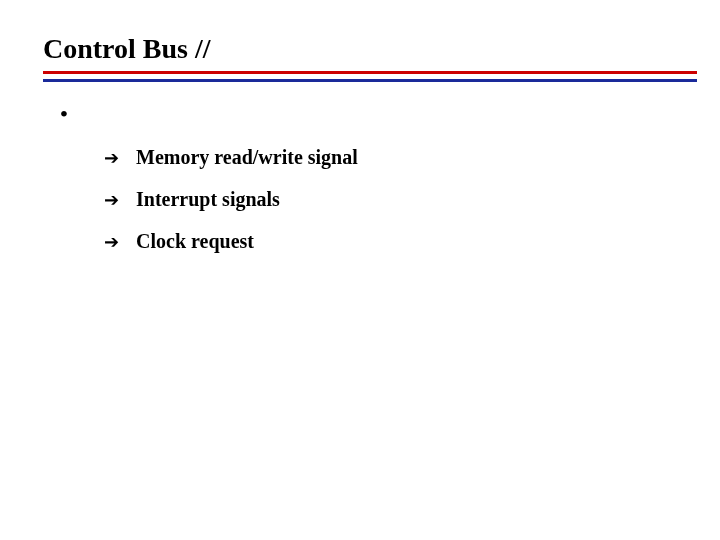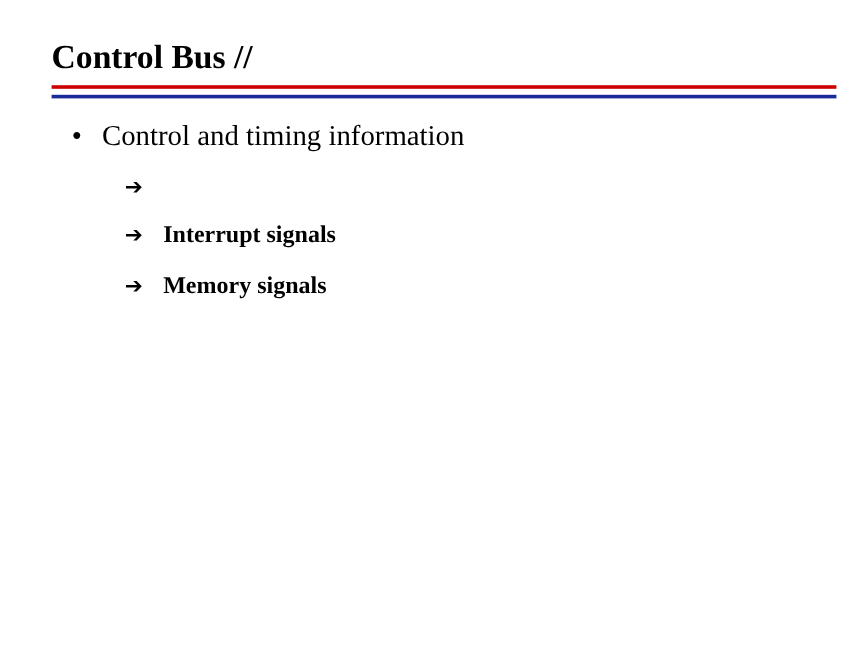--- a/index.html
+++ b/index.html
@@ -58,28 +58,28 @@
 </style>
 </head>
 <body>
 
 <div class="title">Control Bus //</div>
 <div class="divider"></div>
 <div class="divider2"></div>
 
 <div class="bullet-row">
   <span class="bullet-dot">•</span>
-  <span>Control and timing information</span>
 </div>
 
 <div class="sub-list">
   <div class="sub-row">
     <span class="arrow">➔</span>
+    <span>Memory read/write signal</span>
   </div>
   <div class="sub-row">
     <span class="arrow">➔</span>
     <span>Interrupt signals</span>
   </div>
   <div class="sub-row">
     <span class="arrow">➔</span>
-    <span>Memory signals</span>
+    <span>Clock request</span>
   </div>
 </div>
 
 </body></html>

